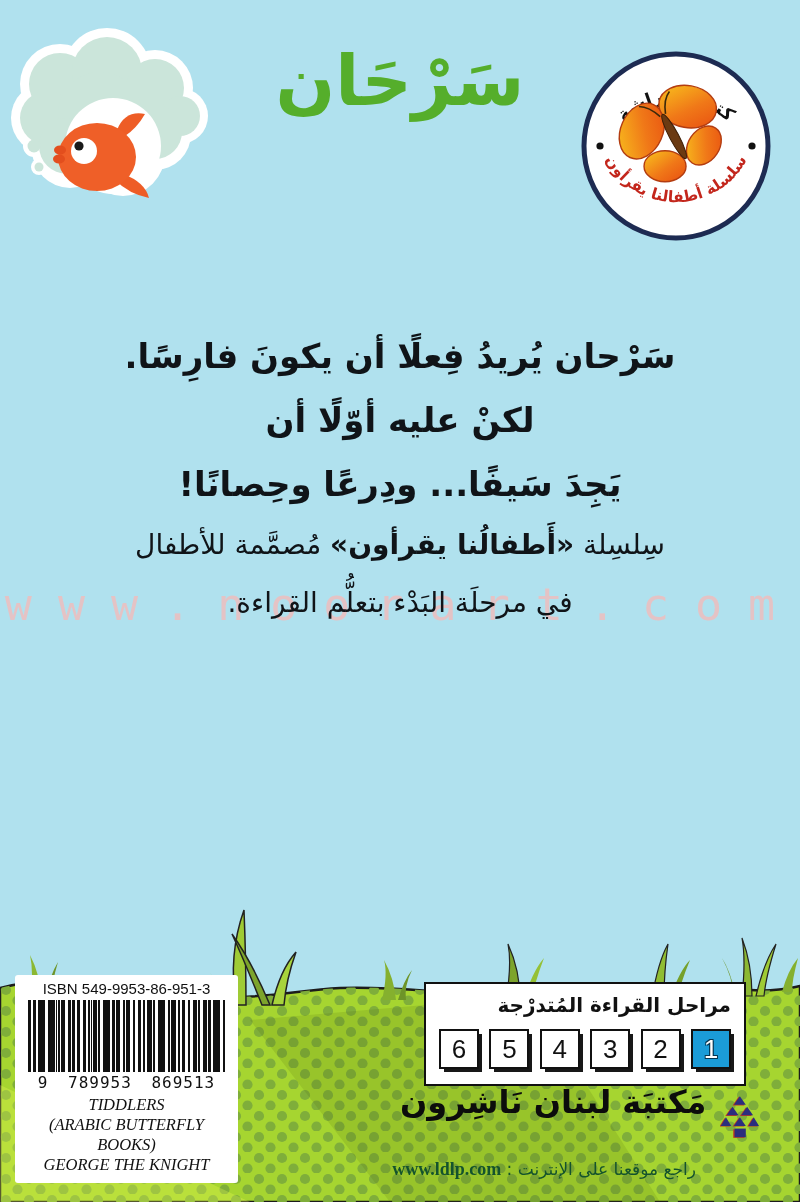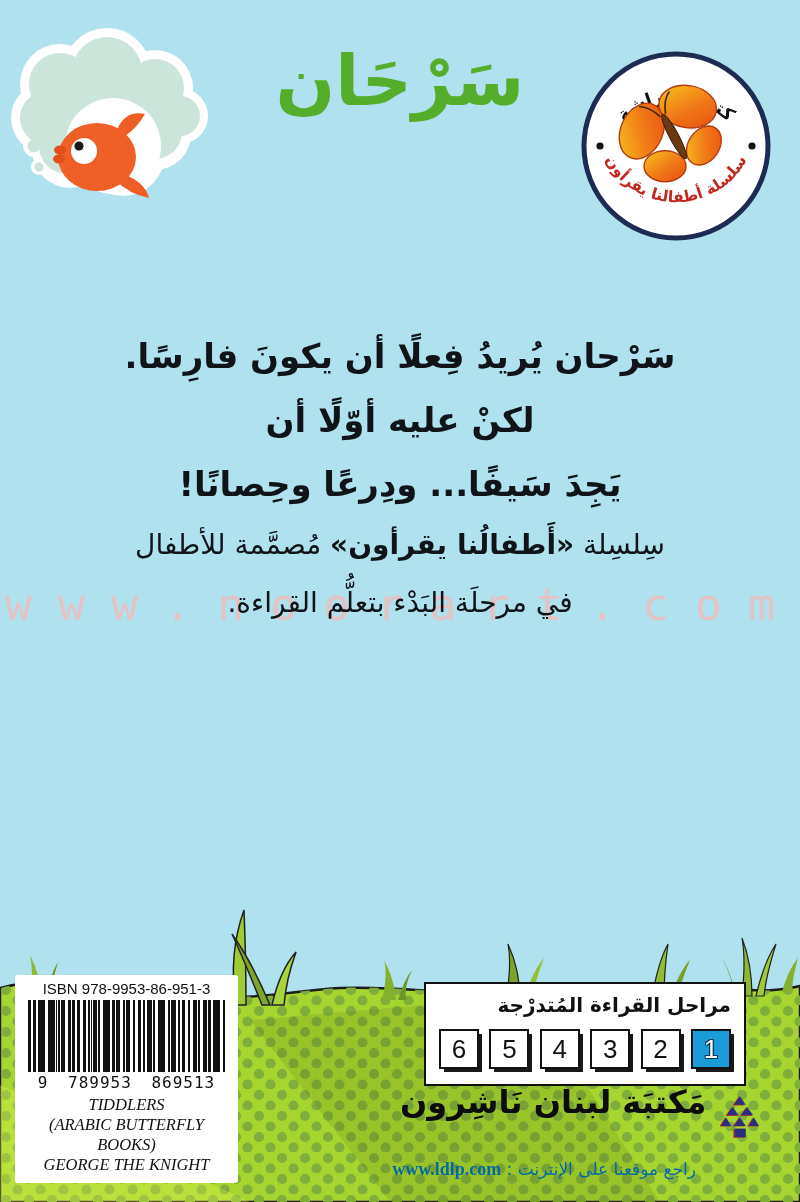--- a/index.html
+++ b/index.html
@@ -49,21 +49,21 @@
        display:flex;align-items:center;justify-content:center;
        font-family:"Liberation Sans",sans-serif;font-size:26px;color:#111;}
   .lvl.active{background:#1b9cd8;color:#fff;
        text-shadow:-1px -1px 0 #06354f,1px -1px 0 #06354f,-1px 1px 0 #06354f,1px 1px 0 #06354f;}
 
   
   .publisher{position:absolute;top:1084px;right:40px;width:360px;}
   .pub-row{display:flex;flex-direction:row-reverse;align-items:flex-start;gap:14px;}
   .pub-name{flex:1;direction:rtl;text-align:left;font-size:32px;font-weight:bold;color:#0c0c0c;
             line-height:1.15;white-space:nowrap;}
-  .pub-web{margin-top:7px;direction:rtl;text-align:right;color:#0369a1;font-size:17px;
+  .pub-web{margin-top:7px;direction:rtl;text-align:right;color:#14532d;font-size:17px;
            padding-right:64px;white-space:nowrap;}
   .pub-url{font-family:"Liberation Serif",serif;font-weight:bold;font-size:18px;direction:ltr;
            unicode-bidi:embed;}
 </style>
 </head>
 <body>
 
 <div class="page">
 
   <svg class="bubble-svg" width="210" height="190" viewBox="0 0 210 190">
@@ -183,21 +183,21 @@
       <path d="M652,98 Q658,62 668,44 Q664,72 664,98 Z" fill="#90bd33" stroke="#222" stroke-width="1.2"></path>
       <path d="M670,98 Q680,70 690,60 Q680,84 678,98 Z" fill="#76a02a"></path>
       <path d="M742,96 Q746,60 742,38 Q752,64 752,96 Z" fill="#8cb832" stroke="#222" stroke-width="1.2"></path>
       <path d="M756,96 Q764,62 776,44 Q766,76 764,96 Z" fill="#9fcb35" stroke="#222" stroke-width="1.2"></path>
       <path d="M736,96 Q730,70 722,58 Q732,76 734,96 Z" fill="#6d9428"></path>
       <path d="M782,92 Q788,70 798,58 Q792,80 792,92 Z" fill="#85b02e"></path>
     </g>
   </svg>
 
   <div class="barcode-box">
-    <div class="isbn-label">ISBN 978-9953-86-951-3</div>
+    <div class="isbn-label">ISBN 549-9953-86-951-3</div>
     <div class="bars"></div>
     <div class="barcode-digits">9 789953 869513</div>
     <div class="series-line">TIDDLERS</div>
     <div class="series-line">(ARABIC BUTTERFLY BOOKS)</div>
     <div class="series-line">GEORGE THE KNIGHT</div>
   </div>
 
   <div class="levels-box">
     <div class="levels-title">مراحل القراءة المُتدرْجة</div>
     <div class="levels-row">

